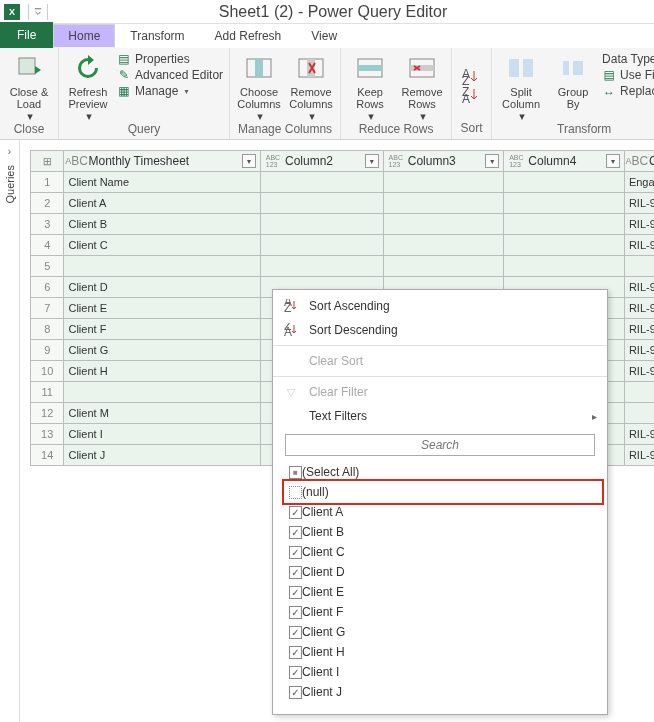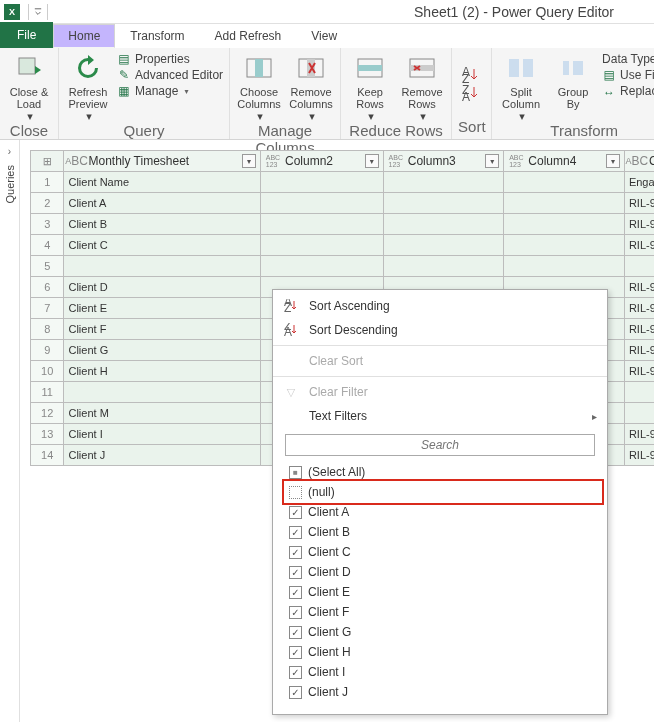--- a/index.html
+++ b/index.html
@@ -3,33 +3,33 @@
 <meta charset="utf-8">
 <style>
 * { box-sizing: border-box; margin: 0; padding: 0; font-family: "Segoe UI", Tahoma, sans-serif; font-size: 12px; }
 body { background: #fff; width: 654px; height: 722px; overflow: hidden; position: relative; }
 
 
 .titlebar { height: 24px; background: #fff; border-bottom: 1px solid #e0e0e0; display: flex; align-items: center; padding-left: 4px; }
 .titlebar .app-icon { width: 16px; height: 16px; background: #217346; display: flex; align-items: center; justify-content: center; color:#fff; font-weight:bold; font-size:9px; margin-right:4px;}
 .qat-sep { width:1px; height:16px; background:#ccc; margin:0 4px;}
 .qat-drop { width:10px; height:10px; display:flex; align-items:center; justify-content:center; color:#666;}
-.titlebar .title { flex:1; text-align:right; font-size:14px; color:#444; padding-right: 40px;}
+.titlebar .title { flex:1; text-align:center; font-size:16px; color:#444; padding-right: 40px;}
 
 
 .tabs { height: 24px; display:flex; align-items:flex-end; background:#fff; }
 .tab { padding: 4px 14px; font-size:12px; color:#444; cursor:pointer; border:1px solid transparent; }
 .tab.file { background:#217346; color:#fff; padding:5px 16px;margin-top:30px; }
 .tab.active { border:1px solid #d4d4d4; border-bottom-color:#f5f5f5; background:#c4b5fd; }
 
 
 .ribbon { height: 92px; background:#f5f5f5; border-bottom:1px solid #d4d4d4; display:flex; }
 .group { border-right:1px solid #e0e0e0; padding:2px 6px; display:flex; flex-direction:column; height:100%; }
 .group-body { flex:1; display:flex; align-items:flex-start; gap:6px; }
-.group-label { text-align:center; font-size:15px; color:#666; padding-bottom:2px;}
+.group-label { text-align:center; font-size:12px; color:#666; padding-bottom:2px;}
 .big-btn { display:flex; flex-direction:column; align-items:center; width:46px; padding-top:2px; cursor:pointer; text-align:center; line-height:1.1;}
 .big-btn .ic { width:32px; height:32px; margin-bottom:2px; display:flex; align-items:center; justify-content:center; }
 .big-btn span { font-size:11px; color:#444;}
 .small-stack { display:flex; flex-direction:column; gap:2px; padding-top:2px;}
 .small-item { display:flex; align-items:center; gap:4px; font-size:11px; color:#444; cursor:pointer; white-space:nowrap;}
 .small-item .mi { width:14px; height:14px; display:flex; align-items:center; justify-content:center; color:#217346;}
 .drop-arrow { font-size:8px; color:#666; margin-left:2px;}
 
 
 .content { position:absolute; top:140px; left:0; right:0; bottom:0; display:flex; }
@@ -52,21 +52,21 @@
 
 .dropdown { position:absolute; left:252px; top:149px; width:336px; background:#fff; border:1px solid #aaa; box-shadow:2px 2px 6px rgba(0,0,0,0.2); padding:4px 0;}
 .dd-row { display:flex; align-items:center; height:24px; padding:0 10px; gap:10px; cursor:pointer; font-size:12px; color:#333;}
 .dd-row.disabled { color:#aaa; cursor:default;}
 .dd-row .dic { width:16px; display:flex; justify-content:center; color:#666; font-size:11px;}
 .dd-row .arrow-r { margin-left:auto; font-size:10px; color:#666;}
 .dd-sep { height:1px; background:#e0e0e0; margin:3px 0;}
 .dd-search { margin:6px 12px; }
 .dd-search input { width:100%; height:22px; border:1px solid #aaa; padding:0 6px; font-size:12px; font-style:italic; color:#888;text-align:center;}
 .dd-list { margin:4px 12px 8px 12px; max-height: 290px; }
-.dd-item { display:flex; align-items:center; height:20px; gap:6px; padding:0 4px;}
+.dd-item { display:flex; align-items:center; height:20px; padding:0 4px;}
 .dd-item .cb { width:13px; height:13px; border:1px solid #888; display:flex; align-items:center; justify-content:center; font-size:10px; color:#555; background:#fff;}
 .dd-item .cb.checked::after{content:"✓";}
 .dd-item .cb.indet::after{content:"■"; font-size:8px; color:#888;}
 .dd-item .cb.empty { border-style:dotted;}
 .dd-item.highlighted { outline:2px solid #d92a1c; outline-offset:1px; padding-right:40px; margin-right:-6px;}
 .dd-item span { font-size:12px; color:#333;}
 
 svg { display:block; }
 </style>
 </head>

